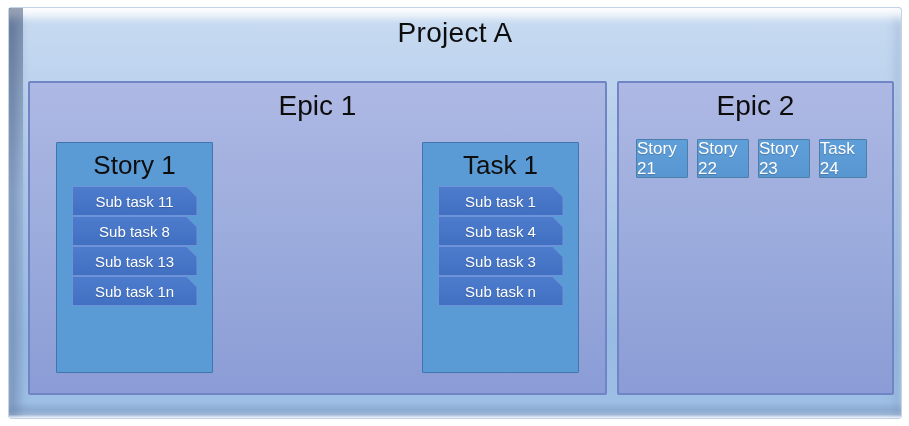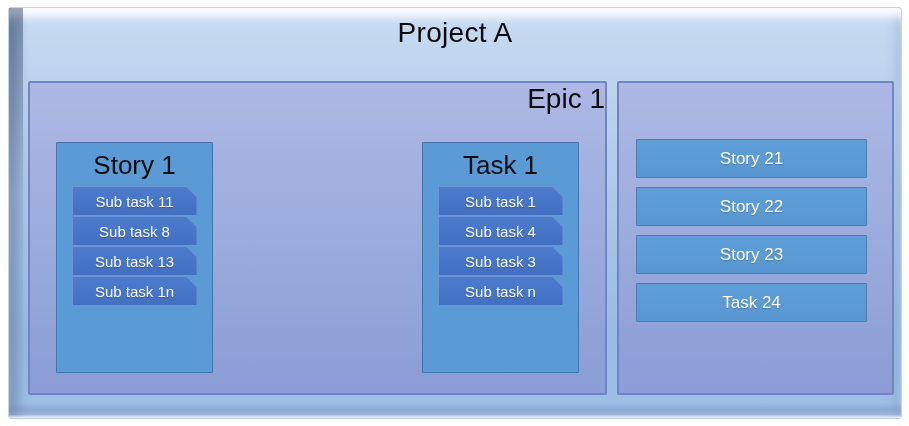--- a/index.html
+++ b/index.html
@@ -42,21 +42,21 @@
 
   
   .epic{
     position:relative; height:314px; border-radius:2px;
     background:linear-gradient(180deg,#aeb8e4 0%, #9daddd 45%, #8b9cd6 100%);
     border:2px solid #7085c4;
   }
   .epic-1{ width:579px; }
   .epic-2{ flex:1; }
   .epic-title{
-    text-align:right; font-size:28px; color:#0d0d0d;
+    text-align:center; margin-top:7px; font-size:28px; color:#0d0d0d;
   }
 
   
   .groups{
     position:absolute; left:26px; right:26px; top:59px; bottom:20px;
     display:flex; justify-content:space-between;
   }
   .group{
     width:157px; height:100%;
     background:#5b9bd5; border:1px solid #4076ad; border-radius:1px;
@@ -78,21 +78,21 @@
   }
   .subtask > span{
     position:relative; z-index:1; display:flex; width:100%; height:100%;
     align-items:center; justify-content:center;
     font-size:15px; color:#ffffff; text-shadow:0 1px 1px rgba(0,0,0,0.22);
   }
 
   
   .epic2-items{
     position:absolute; left:17px; right:25px; top:56px;
-    display:flex; flex-direction:column; gap:9px;
+    display:flex; flex-direction:row; gap:9px;
   }
   .epic-item{
     height:39px; border:1px solid #4b7ea9; border-radius:1px;
     background:linear-gradient(180deg,#5f9fd9 0%, #5896d1 100%);
     display:flex; align-items:center; justify-content:center;
     font-size:17px; color:#ffffff; text-shadow:0 1px 1px rgba(0,0,0,0.20);
   }
 </style>
 </head>
 <body>
@@ -143,20 +143,21 @@
               <div class="subtask">
                 <span>Sub task n</span>
                 </div>
             </div>
           </div>
 
         </div>
       </section>
 
       <section class="epic epic-2">
+        <div class="epic-title">Epic 2</div>
         <div class="epic2-items">
           <div class="epic-item">Story 21</div>
           <div class="epic-item">Story 22</div>
           <div class="epic-item">Story 23</div>
           <div class="epic-item">Task 24</div>
         </div>
       </section>
 
     </div>
   </div>

